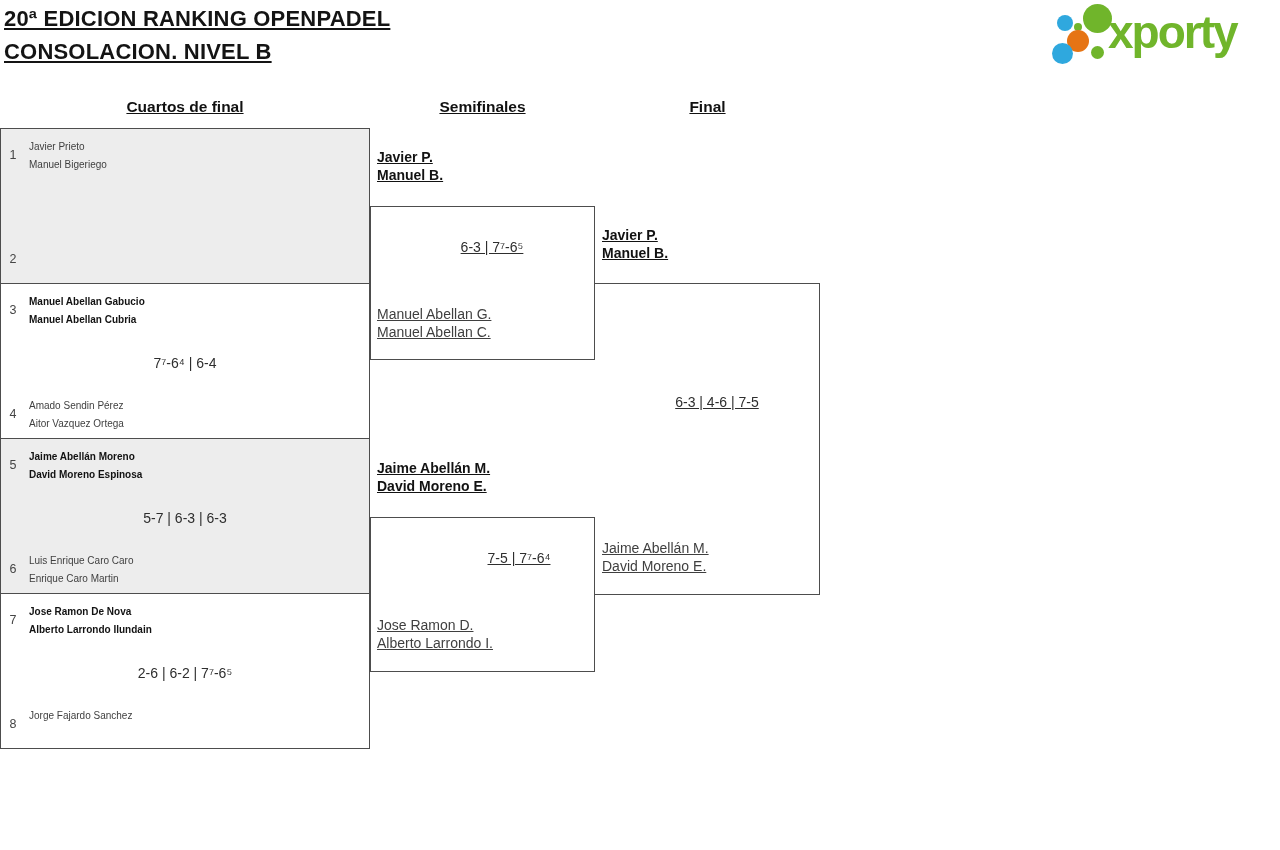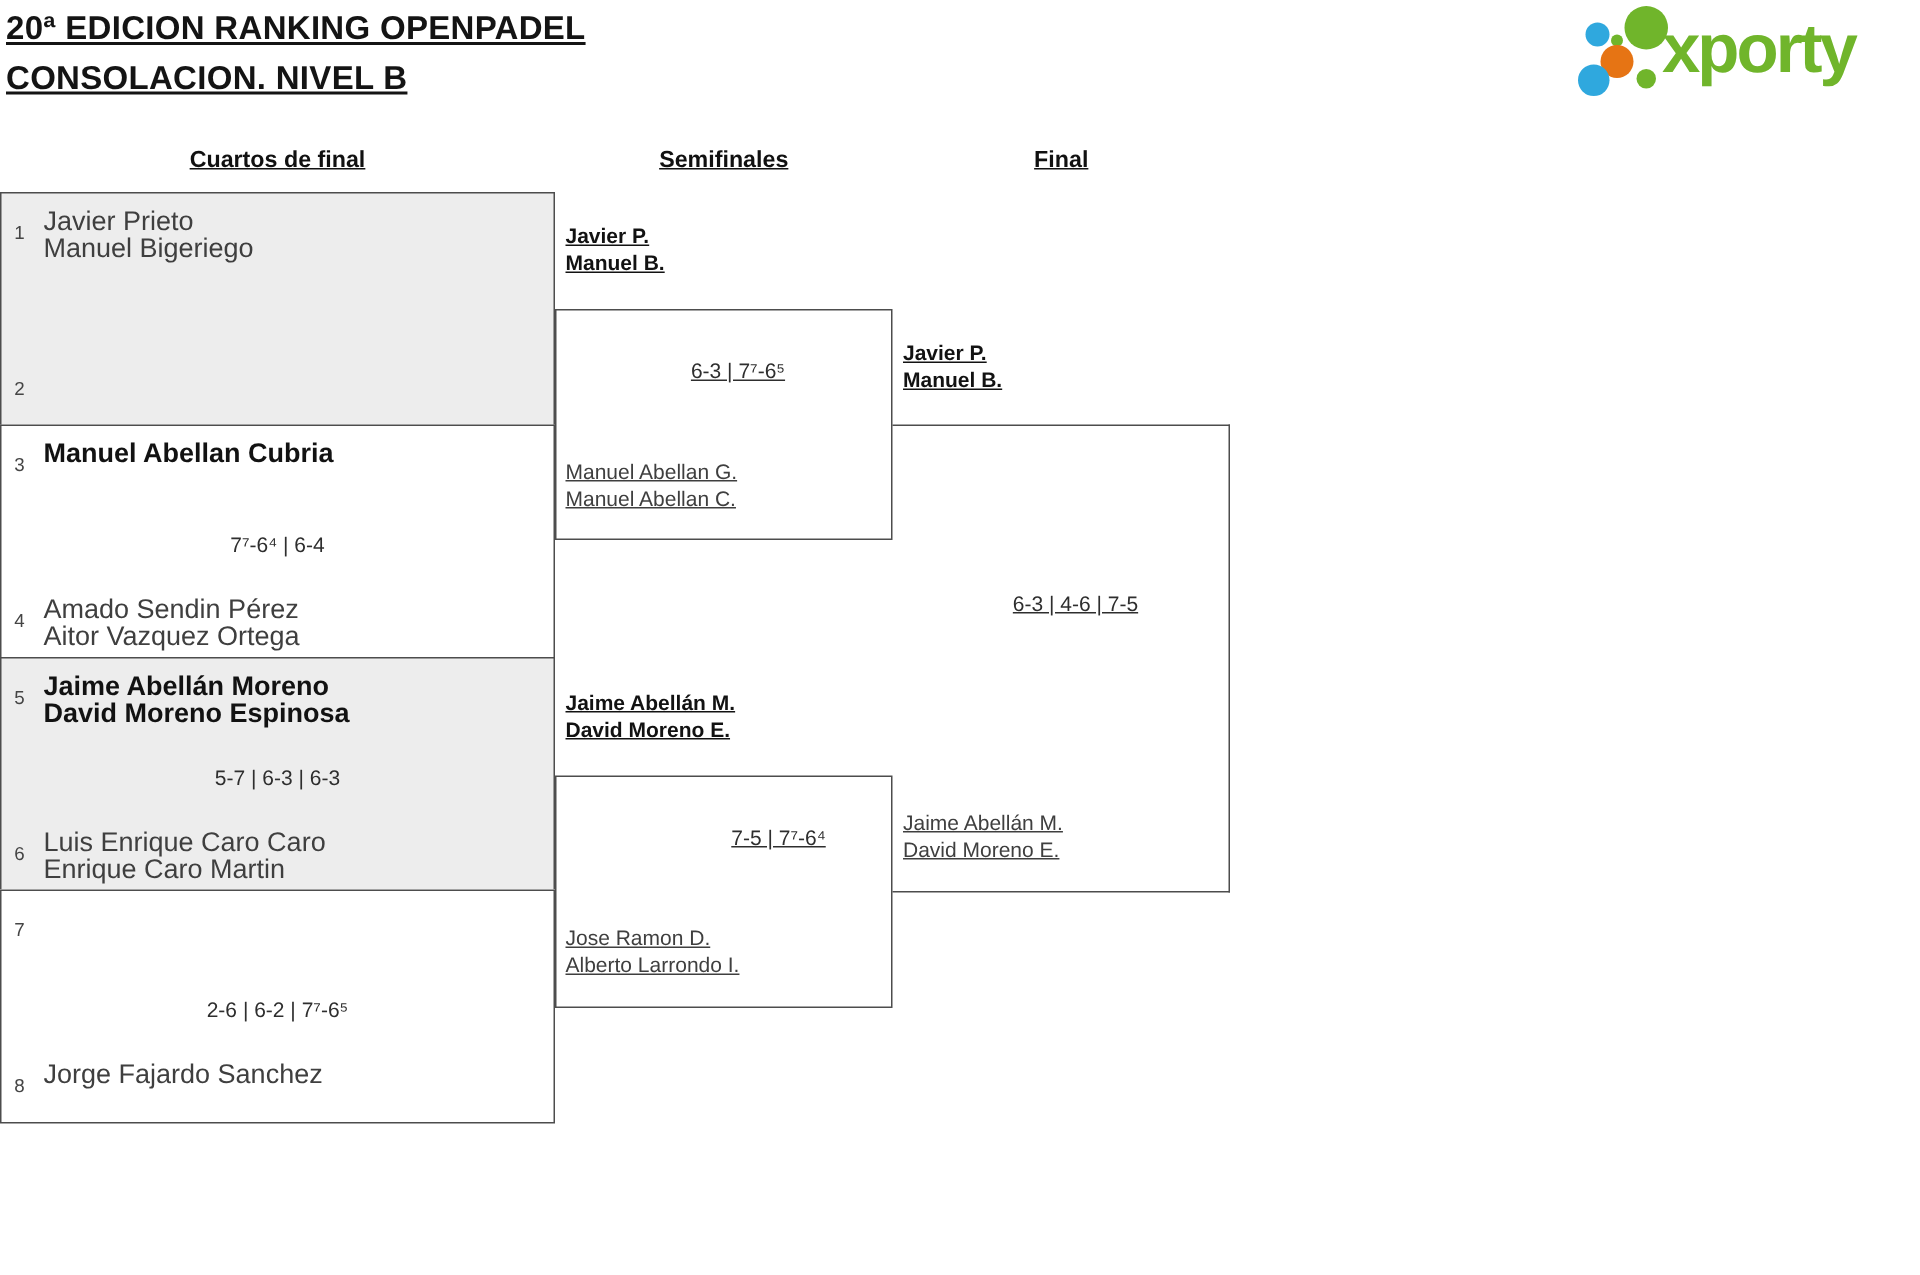--- a/index.html
+++ b/index.html
@@ -24,21 +24,21 @@
   
   .qf{left:0;width:370px;box-sizing:border-box;border:1px solid #4d4d4d;border-bottom:none;background:#ffffff;}
   .qf.shade{background:#ededed;}
   .qf.last{border-bottom:1px solid #4d4d4d;}
 
   .seed{position:absolute;left:2px;width:20px;height:36px;display:flex;align-items:center;justify-content:center;
         font-size:12.5px;color:#454545;}
   .seed.s-top{top:8px;}
   .seed.s-bot{top:112px;}
 
-  .team{position:absolute;left:28px;right:8px;font-size:18px;line-height:18px;color:#3f3f3f;}
+  .team{position:absolute;left:28px;right:8px;font-size:10px;line-height:18px;color:#3f3f3f;}
   .team.t-top{top:9px;}
   .team.t-bot{top:113px;}
   .team.winner{font-weight:bold;color:#121212;}
 
   .score{position:absolute;left:0;width:100%;top:69px;text-align:center;font-size:14px;color:#2e2e2e;line-height:20px;}
 
   
   .conn{box-sizing:border-box;border:1px solid #4d4d4d;background:transparent;}
   .conn.open-left{border-left:none;}
 
@@ -78,20 +78,21 @@
   <div class="seed s-bot">2</div>
   <div class="team t-bot">
     <div></div>
     <div></div>
   </div>
 </div>
 
 <div class="abs qf" style="top:283px;height:155px;">
   <div class="seed s-top">3</div>
   <div class="team t-top winner">
+    <div>Manuel Abellan Gabucio</div>
     <div>Manuel Abellan Cubria</div>
   </div>
   <div class="score">7⁷-6⁴ | 6-4</div>
   <div class="seed s-bot">4</div>
   <div class="team t-bot">
     <div>Amado Sendin Pérez</div>
     <div>Aitor Vazquez Ortega</div>
   </div>
 </div>
 
@@ -104,20 +105,24 @@
   <div class="score">5-7 | 6-3 | 6-3</div>
   <div class="seed s-bot">6</div>
   <div class="team t-bot">
     <div>Luis Enrique Caro Caro</div>
     <div>Enrique Caro Martin</div>
   </div>
 </div>
 
 <div class="abs qf last" style="top:593px;height:156px;">
   <div class="seed s-top">7</div>
+  <div class="team t-top winner">
+    <div>Jose Ramon De Nova</div>
+    <div>Alberto Larrondo Ilundain</div>
+  </div>
   <div class="score">2-6 | 6-2 | 7⁷-6⁵</div>
   <div class="seed s-bot">8</div>
   <div class="team t-bot">
     <div>Jorge Fajardo Sanchez</div>
   </div>
 </div>
 
 <div class="abs lbl winner" style="left:377px;top:148px;">
   <div>Javier P.</div>
   <div>Manuel B.</div>

